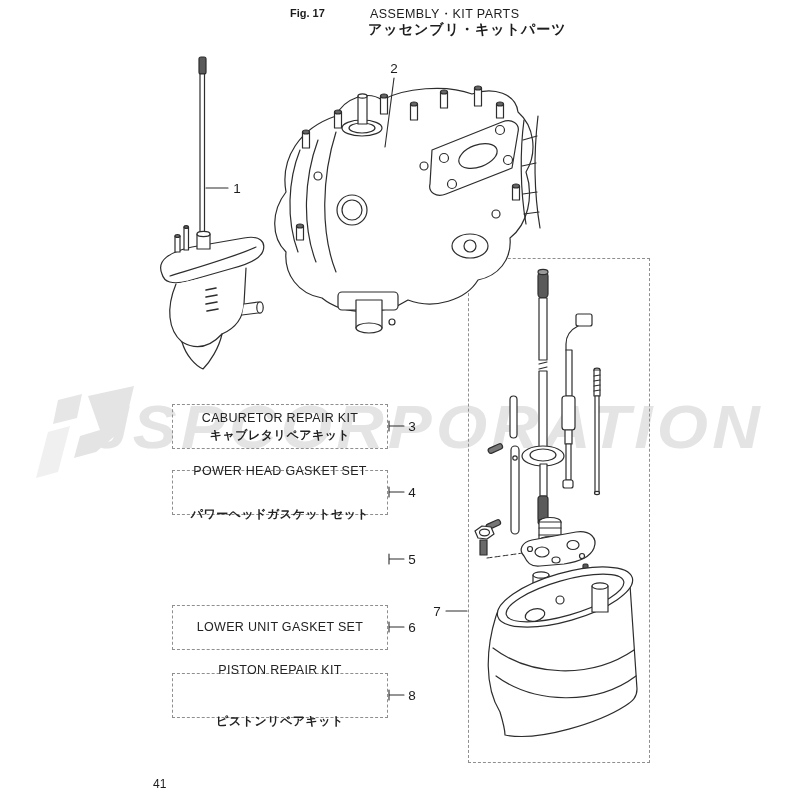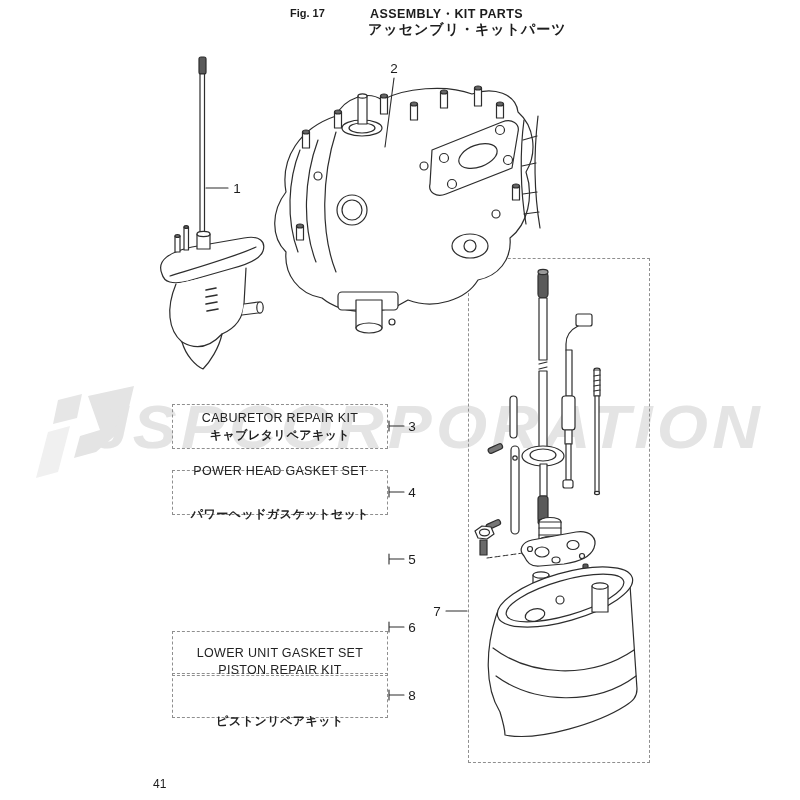--- a/index.html
+++ b/index.html
@@ -3,32 +3,32 @@
 <meta charset="utf-8">
 <style>
   html,body{margin:0;padding:0;background:#fff;}
   .page{
     position:relative;width:800px;height:800px;background:#ffffff;
     font-family:"Liberation Sans", sans-serif;overflow:hidden;
   }
   .layer{position:absolute;inset:0;}
   
   .hdr-fig{position:absolute;left:290px;top:7px;font-size:11px;font-weight:bold;color:#1c1c1c;}
-  .hdr-en{position:absolute;left:370px;top:6px;font-size:12.5px;font-weight:bold;color:#1c1c1c;letter-spacing:.4px;}
+  .hdr-en{position:absolute;left:370px;top:6px;font-size:12.5px;font-weight:normal;color:#1c1c1c;letter-spacing:.4px;}
   .hdr-ja{position:absolute;left:368px;top:21px;font-size:14px;font-weight:bold;color:#1c1c1c;letter-spacing:1px;}
   
   .kit-box{
     position:absolute;left:172px;width:214px;height:43px;
     border:1.4px dashed #8f8f8f;background:transparent;
     display:flex;flex-direction:column;align-items:center;justify-content:center;
     z-index:3;
   }
   .kit-en{font-size:12.5px;color:#222;letter-spacing:.3px;line-height:1.35;}
   .kit-ja{font-size:12px;color:#222;font-weight:bold;letter-spacing:.5px;line-height:1.35;}
-  .box3{top:404px;} .box4{top:470px;gap:26px;} .box5{top:537px;} .box6{top:605px;margin-top:26px;} .box8{top:673px;gap:34px;}
+  .box3{top:404px;} .box4{top:470px;gap:26px;} .box5{top:537px;} .box6{top:605px;} .box8{top:673px;gap:34px;}
   
   .explode-box{
     position:absolute;left:468px;top:258px;width:180px;height:503px;
     border:1.4px dashed #8f8f8f;background:transparent;z-index:1;
   }
   
   .callout{
     position:absolute;font-size:13.5px;color:#1c1c1c;z-index:4;
     transform:translate(-50%,-50%);
   }

